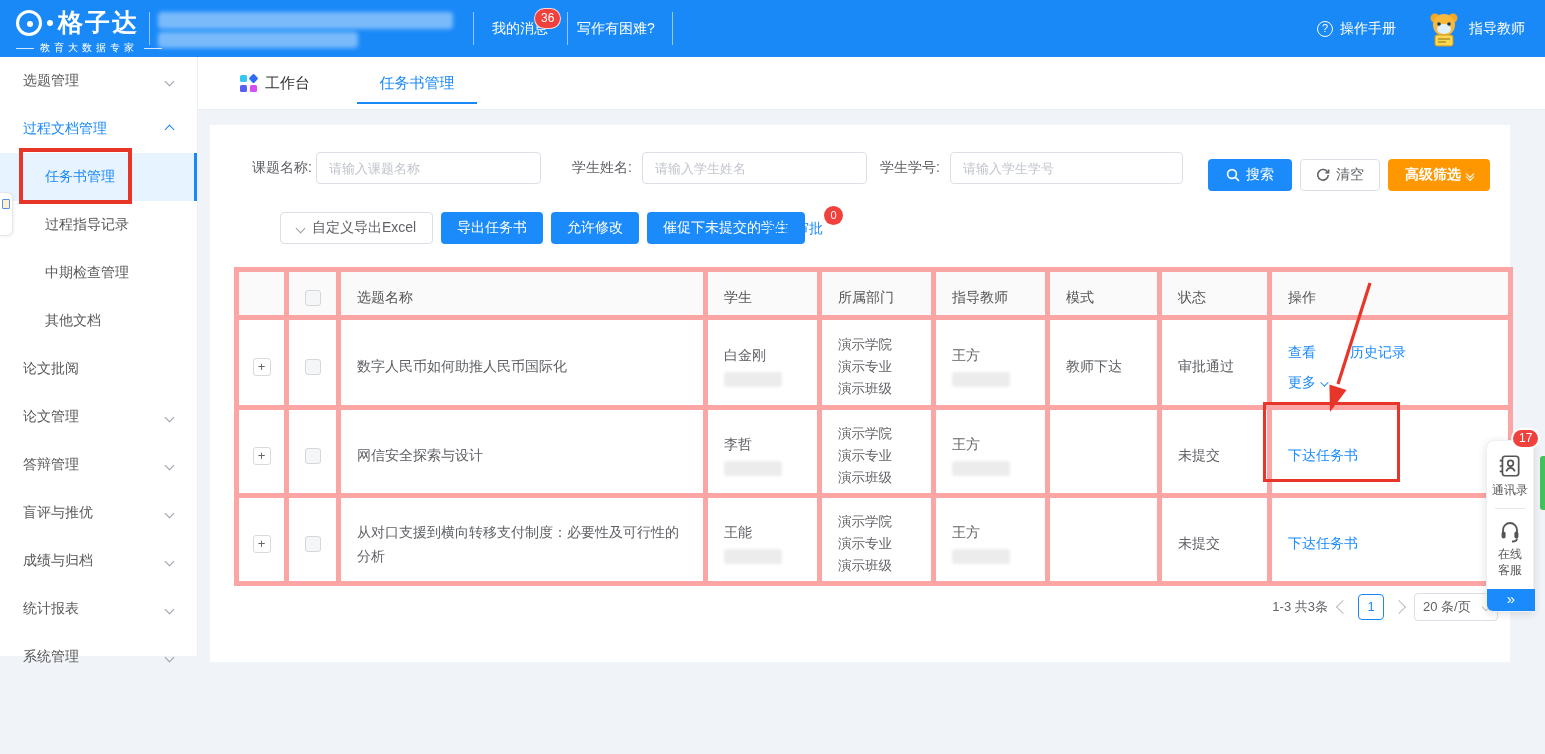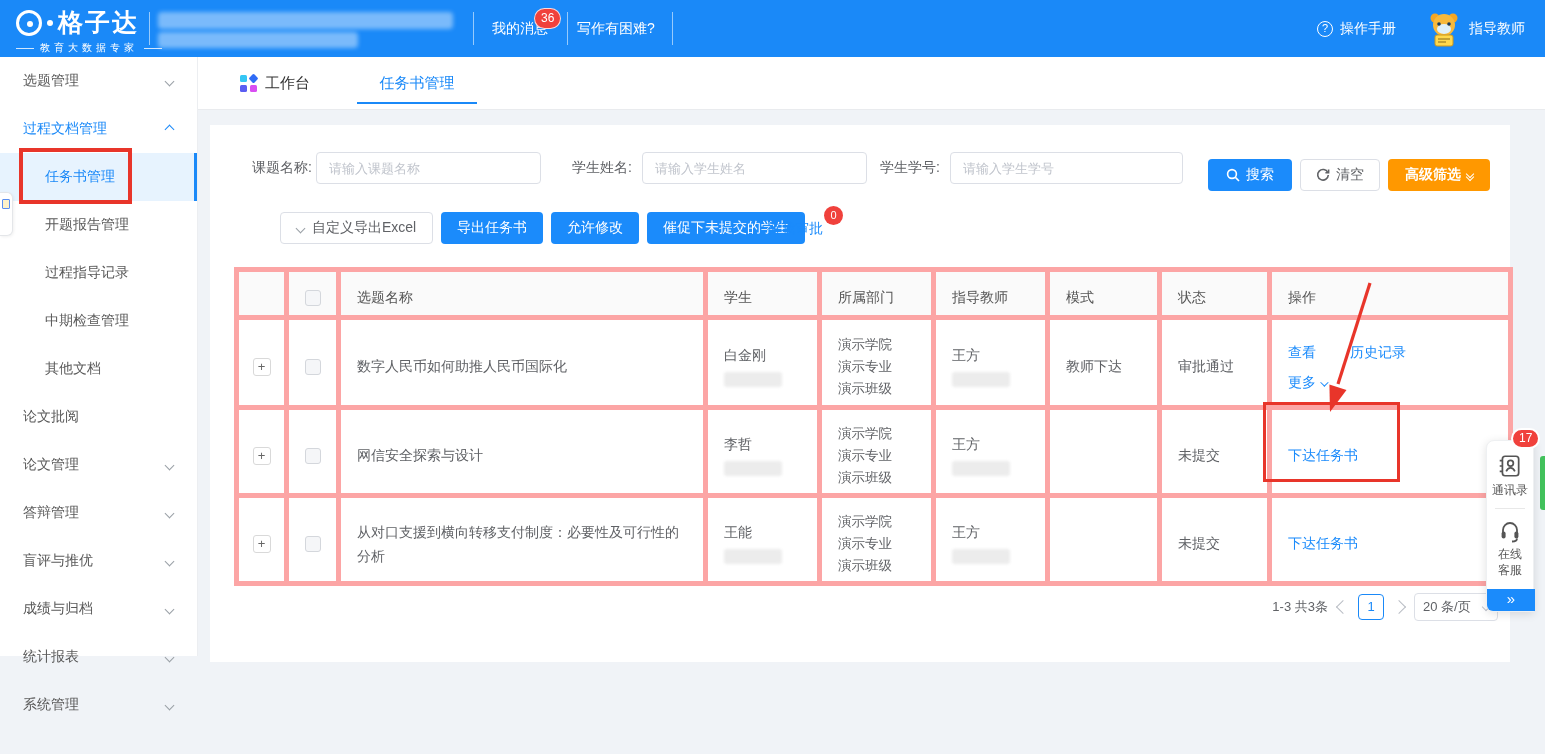--- a/index.html
+++ b/index.html
@@ -162,23 +162,20 @@
   <div class="side-item">
     <span>选题管理</span>
       <i class="chev down"></i>
   </div>
   <div class="side-item parent-active">
     <span>过程文档管理</span>
       <i class="chev up"></i>
   </div>
   <div class="side-item child active">
     <span>任务书管理</span>
-  </div>
-  <div class="side-item child">
-    <span>开题报告管理</span>
   </div>
   <div class="side-item child">
     <span>过程指导记录</span>
   </div>
   <div class="side-item child">
     <span>中期检查管理</span>
   </div>
   <div class="side-item child">
     <span>其他文档</span>
   </div>

